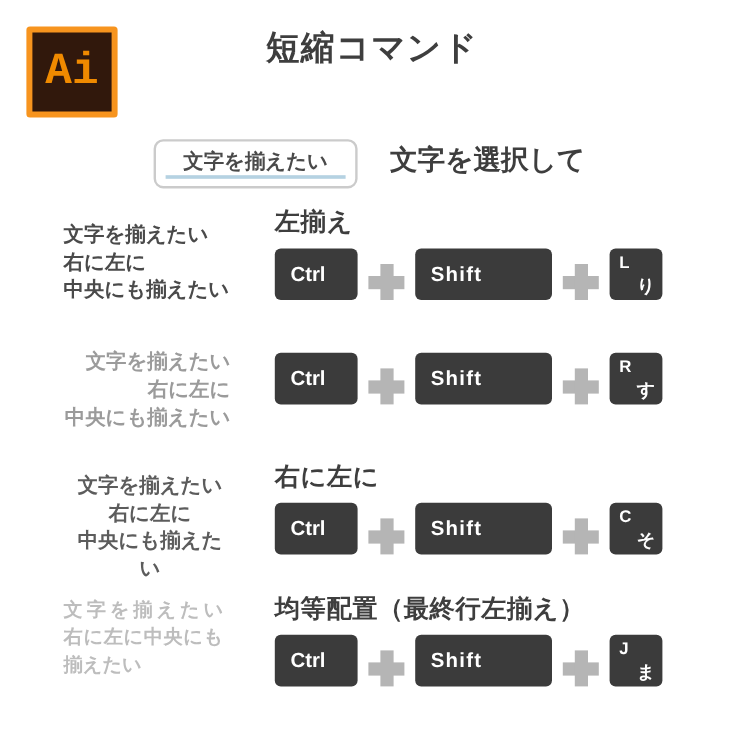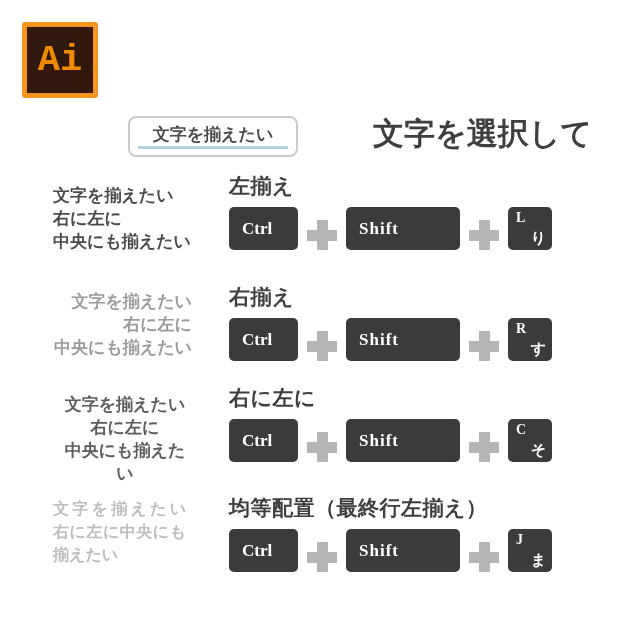--- a/index.html
+++ b/index.html
@@ -34,38 +34,38 @@
     background:#fff;display:flex;flex-direction:column;
     justify-content:flex-end;align-items:center;
   }
   .intro-box-inner{
     width:150px;text-align:center;font-size:17px;font-weight:bold;color:#4A4A4A;
     border-bottom:3px solid var(--underline,#B5D2E2);
     padding-bottom:1px;margin-bottom:6px;line-height:20px;
   }
   .intro-instruction{
     position:absolute;left:325px;top:120px;
-    font-size:31px;font-weight:bold;color:#3E3E3E;line-height:27px;margin-left:48px;
+    font-size:23px;font-weight:bold;color:#3E3E3E;line-height:27px;
   }
   
   .section{position:absolute;left:0;width:620px;height:105px;}
   .section.s1{top:174px;}
   .section.s2{top:285px;}
   .section.s3{top:386px;}
   .section.s4{top:496px;}
   .sample{
     position:absolute;left:43px;width:149px;box-sizing:border-box;
     font-size:17px;font-weight:bold;line-height:23px;
   }
   .s1 .sample{top:10px;text-align:left;padding-left:10px;}
   .s2 .sample{top:5px;text-align:right;}
   .s3 .sample{top:7px;text-align:center;padding-left:15px;}
   .s4 .sample{top:1px;text-align:left;padding-left:10px;padding-right:6px;font-size:16px;}
   .line-justify{text-align:justify;text-align-last:justify;word-break:break-all;}
-  .right-block{position:absolute;left:229px;top:0;font-family:Liberation Serif, serif;}
+  .right-block{position:absolute;left:229px;top:0;}
   .section-heading{
     font-size:21px;font-weight:bold;color:#3E3E3E;line-height:24px;
     letter-spacing:0.5px;white-space:nowrap;
   }
   .keys-row{margin-top:9px;display:flex;align-items:flex-end;}
   .key{
     background:var(--key-bg,#3B3B3B);color:#fff;border-radius:5px;height:43px;
     box-sizing:border-box;display:flex;align-items:center;font-weight:bold;
   }
   .key-ctrl{width:69px;padding-left:13px;font-size:17px;}
@@ -83,20 +83,21 @@
     background:var(--plus,#B5B5B5);
   }
 </style>
 </head>
 <body>
 
 <div class="logo">
   <span class="logo-text">Ai</span>
 </div>
 <div class="title-block">
+  <div class="title-main">短縮コマンド</div>
 </div>
 
 <div class="intro-box">
   <div class="intro-box-inner">文字を揃えたい</div>
 </div>
 <div class="intro-instruction">文字を選択して</div>
 
 <div class="section s1">
   <div class="sample" style="color: rgb(74, 74, 74);">
     <div>文字を揃えたい</div>
@@ -118,21 +119,20 @@
   </div>
 </div>
 
 <div class="section s2">
   <div class="sample" style="color: rgb(155, 155, 155);">
     <div>文字を揃えたい</div>
     <div>右に左に</div>
     <div>中央にも揃えたい</div>
   </div>
   <div class="right-block">
-    <div class="section-heading">右揃え</div>
     <div class="keys-row">
       <div class="key key-ctrl">Ctrl</div>
       <div class="plus"></div>
       <div class="key key-shift">Shift</div>
       <div class="plus"></div>
       <div class="key key-letter">
         <span class="latin">R</span>
         <span class="kana">す</span>
       </div>
     </div>

